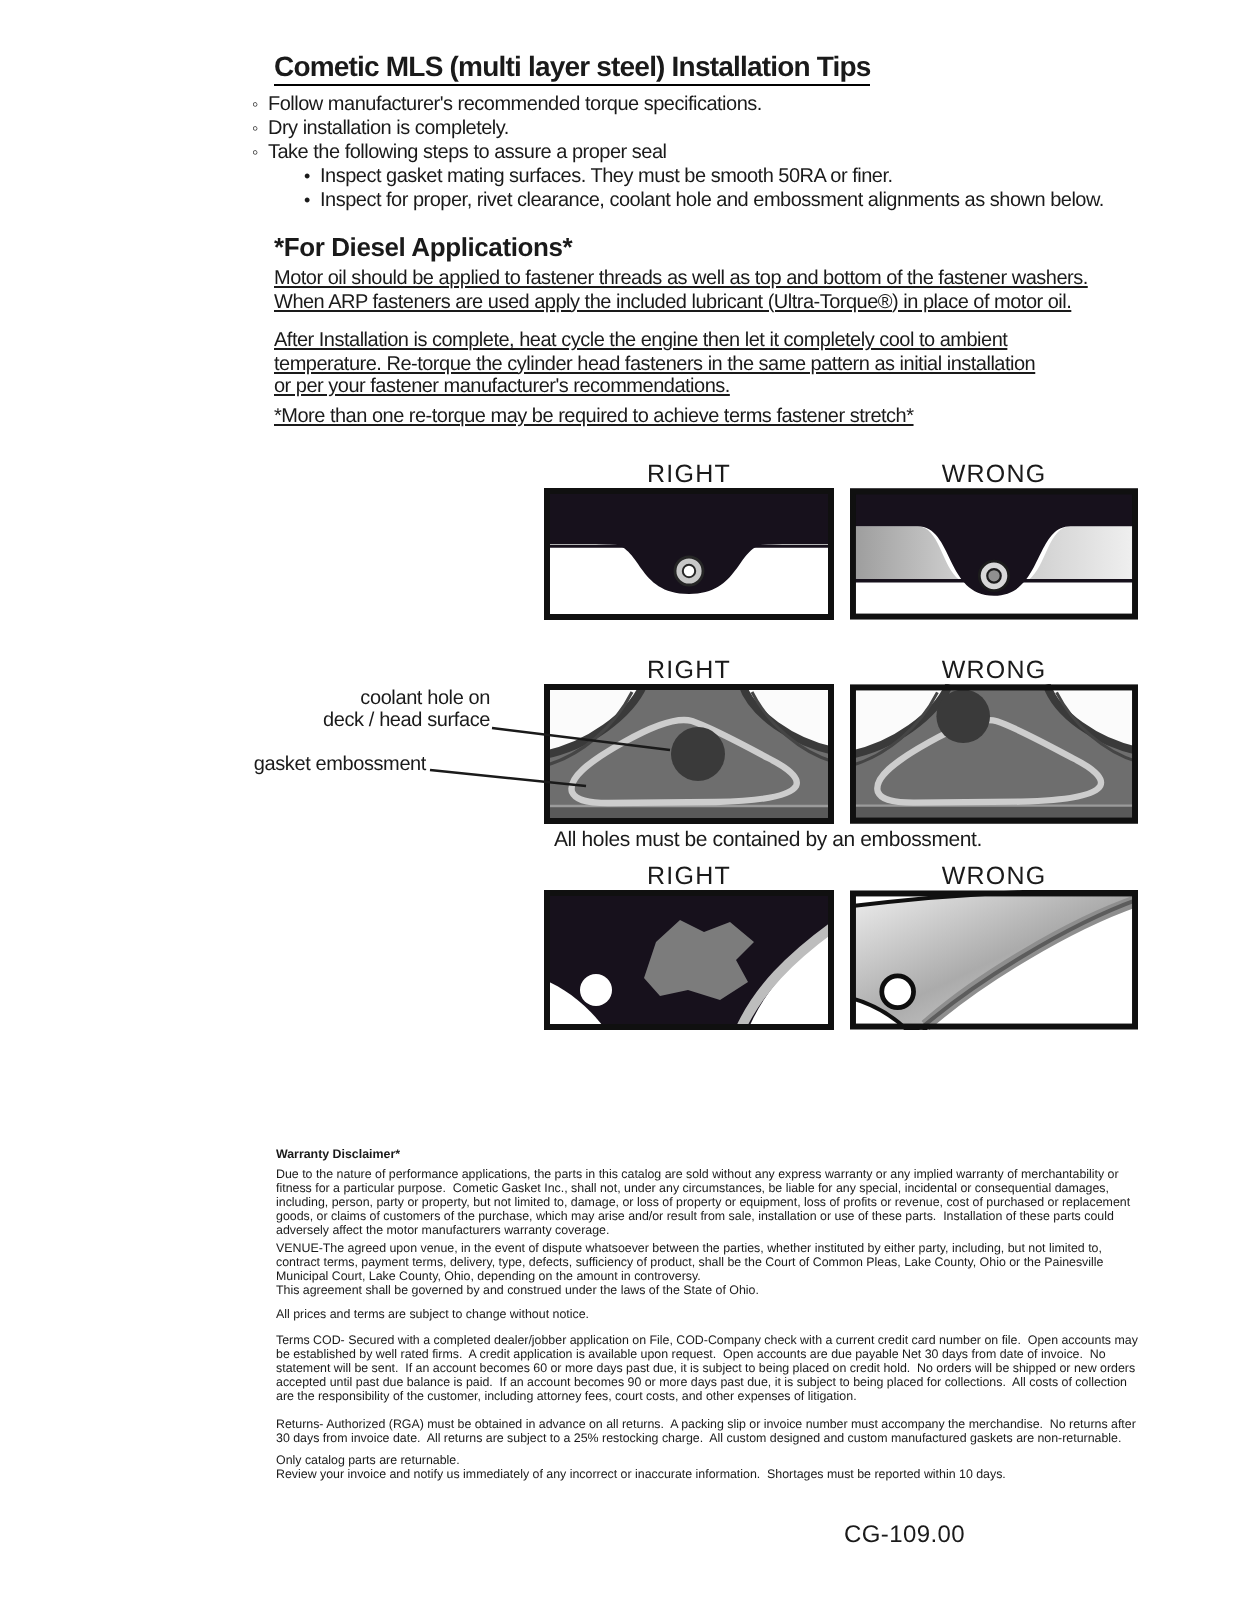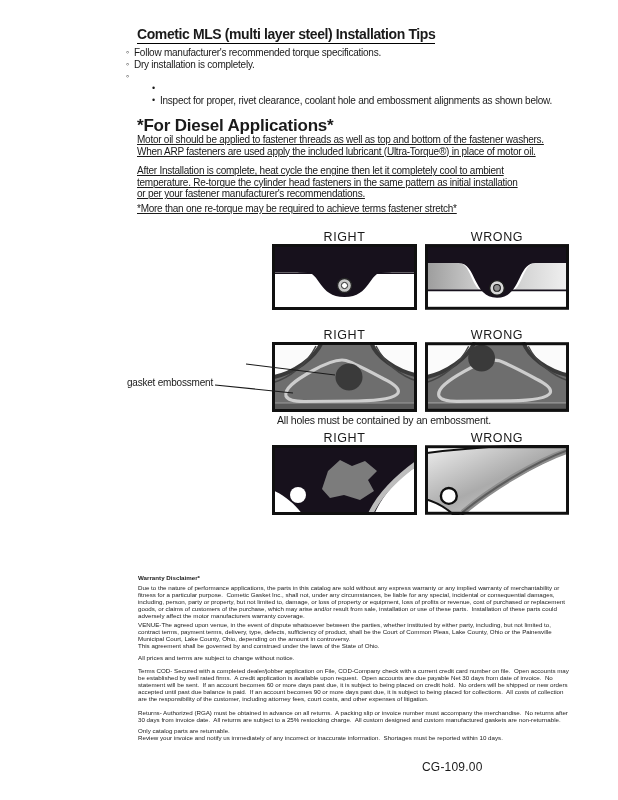--- a/index.html
+++ b/index.html
@@ -11,21 +11,21 @@
   .pre{white-space:pre;}
   .preline{white-space:pre-line;}
 
   .title{
     font-size:14px;font-weight:bold;letter-spacing:-0.4px;
     border-bottom:1.6px solid #000;padding-bottom:1px;display:inline-block;
   }
   .body-txt{font-size:10px;letter-spacing:-0.25px;line-height:11.5px;text-decoration:underline;}
   .bullet-row{display:flex;align-items:flex-start;font-size:10px;letter-spacing:-0.25px;line-height:11px;}
   .bullet-row .marker{width:8px;flex:none;font-size:9px;line-height:11px;}
-  .diesel-head{font-size:17px;font-weight:bold;letter-spacing:-0.2px;}
+  .diesel-head{font-size:13px;font-weight:bold;letter-spacing:-0.2px;}
 
   .fig-label{font-size:12.5px;letter-spacing:0.6px;text-align:center;}
   .fig-caption{font-size:10.5px;letter-spacing:-0.2px;line-height:11.5px;}
   .fig-box{border:0;line-height:0;}
   .callout{font-size:10px;letter-spacing:-0.2px;line-height:10.5px;text-align:right;}
 
   .legal{font-size:6.2px;line-height:7.1px;letter-spacing:0;}
   .legal-head{font-size:6.2px;font-weight:bold;}
   .page-code{font-size:12px;letter-spacing:0.2px;}
   svg{display:block;}
@@ -42,23 +42,25 @@
   <div class="abs bullet-row" style="left:91px;top:47px;width:500px;">
     <span class="marker">◦</span>
     <span>Follow manufacturer's recommended torque specifications.</span>
   </div>
   <div class="abs bullet-row" style="left:91px;top:59px;width:500px;">
     <span class="marker">◦</span>
     <span>Dry installation is completely.</span>
   </div>
   <div class="abs bullet-row" style="left:91px;top:71px;width:500px;">
     <span class="marker">◦</span>
+    <span>Take the following steps to assure a proper seal</span>
   </div>
   <div class="abs bullet-row" style="left:117px;top:83px;width:490px;">
     <span class="marker">•</span>
+    <span>Inspect gasket mating surfaces.  They must be smooth 50RA or finer.</span>
   </div>
   <div class="abs bullet-row" style="left:117px;top:95px;width:490px;">
     <span class="marker">•</span>
     <span>Inspect for proper, rivet clearance, coolant hole and embossment alignments as shown below.</span>
   </div>
 
   <div class="abs diesel-head" style="left:102px;top:116px;">*For Diesel Applications*</div>
   <div class="abs body-txt pre" style="left:102px;top:134px;">Motor oil should be applied to fastener threads as well as top and bottom of the fastener washers.
 When ARP fasteners are used apply the included lubricant (Ultra-Torque®) in place of motor oil.</div>
   <div class="abs body-txt pre" style="left:102px;top:165px;">After Installation is complete, heat cycle the engine then let it completely cool to ambient
@@ -102,20 +104,22 @@
       <circle cx="72.5" cy="44" r="7.4" fill="#d8d8d8" stroke="#1c1c1c" stroke-width="1.4"></circle>
       <circle cx="72.5" cy="44" r="3.4" fill="#909090" stroke="#1c1c1c" stroke-width="1.1"></circle>
       <rect x="1.5" y="1.5" width="142" height="63" fill="none" stroke="#101010" stroke-width="3"></rect>
     </svg>
   </div>
 
 
   <div class="abs fig-label" style="left:237px;top:328px;width:145px;">RIGHT</div>
   <div class="abs fig-label" style="left:390px;top:328px;width:144px;">WRONG</div>
 
+  <div class="abs callout preline" style="left:100px;top:345px;width:110px;">coolant hole on
+deck / head surface</div>
   <div class="abs callout preline" style="left:68px;top:378px;width:110px;">gasket embossment</div>
 
   <div class="abs fig-box" style="left:237px;top:342px;">
     <svg width="145" height="70" viewBox="0 0 145 70">
       <rect width="145" height="70" fill="var(--diagram_gray_mid)"></rect>
       <rect y="61" width="145" height="9" fill="#595959"></rect>
       <path d="M0,61 H145" stroke="#9b9b9b" stroke-width="1.2"></path>
       <path d="M0,0 H50 C43,16 22,31 0,35.5 Z" fill="#fbfbfb"></path>
       <path d="M50,0 C43,16 22,31 0,35.5" stroke="#3a3a3a" stroke-width="4" fill="none"></path>
       <path d="M145,0 H99 C104,15 124,29 145,33.5 Z" fill="#fbfbfb"></path>

